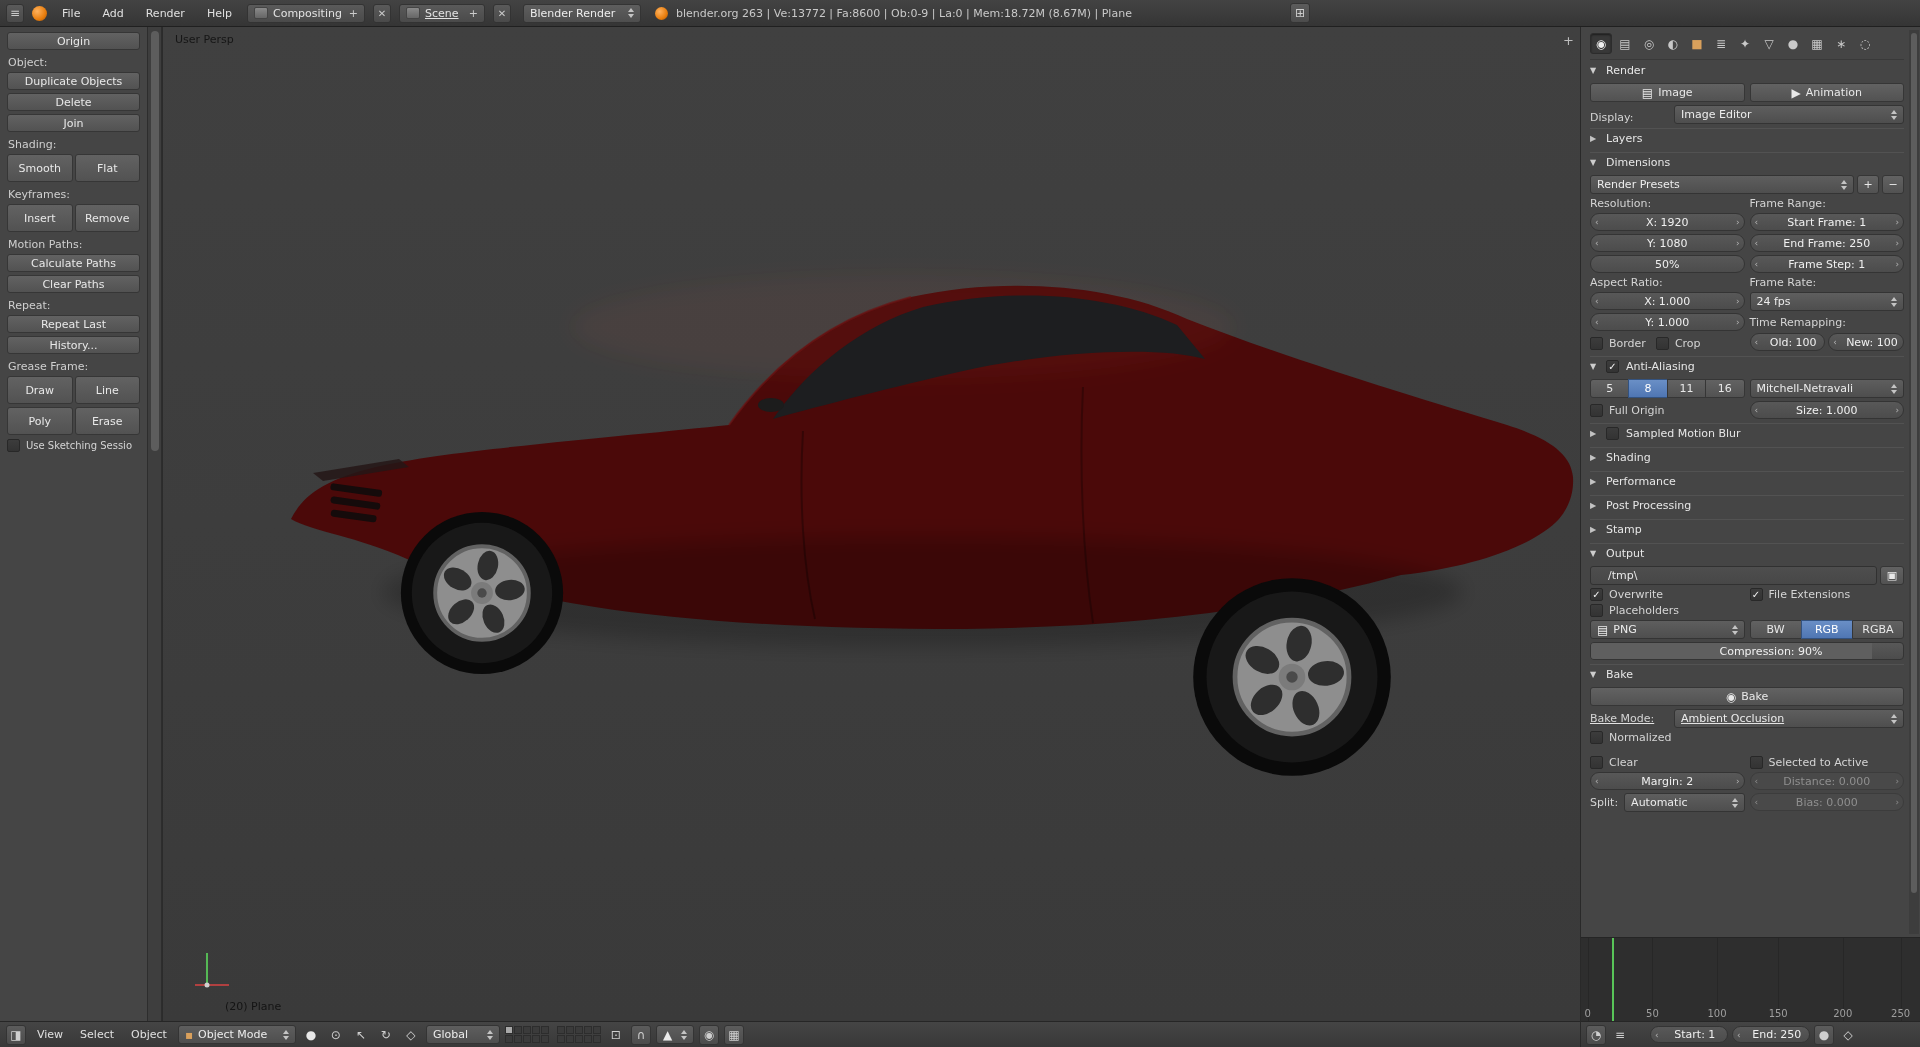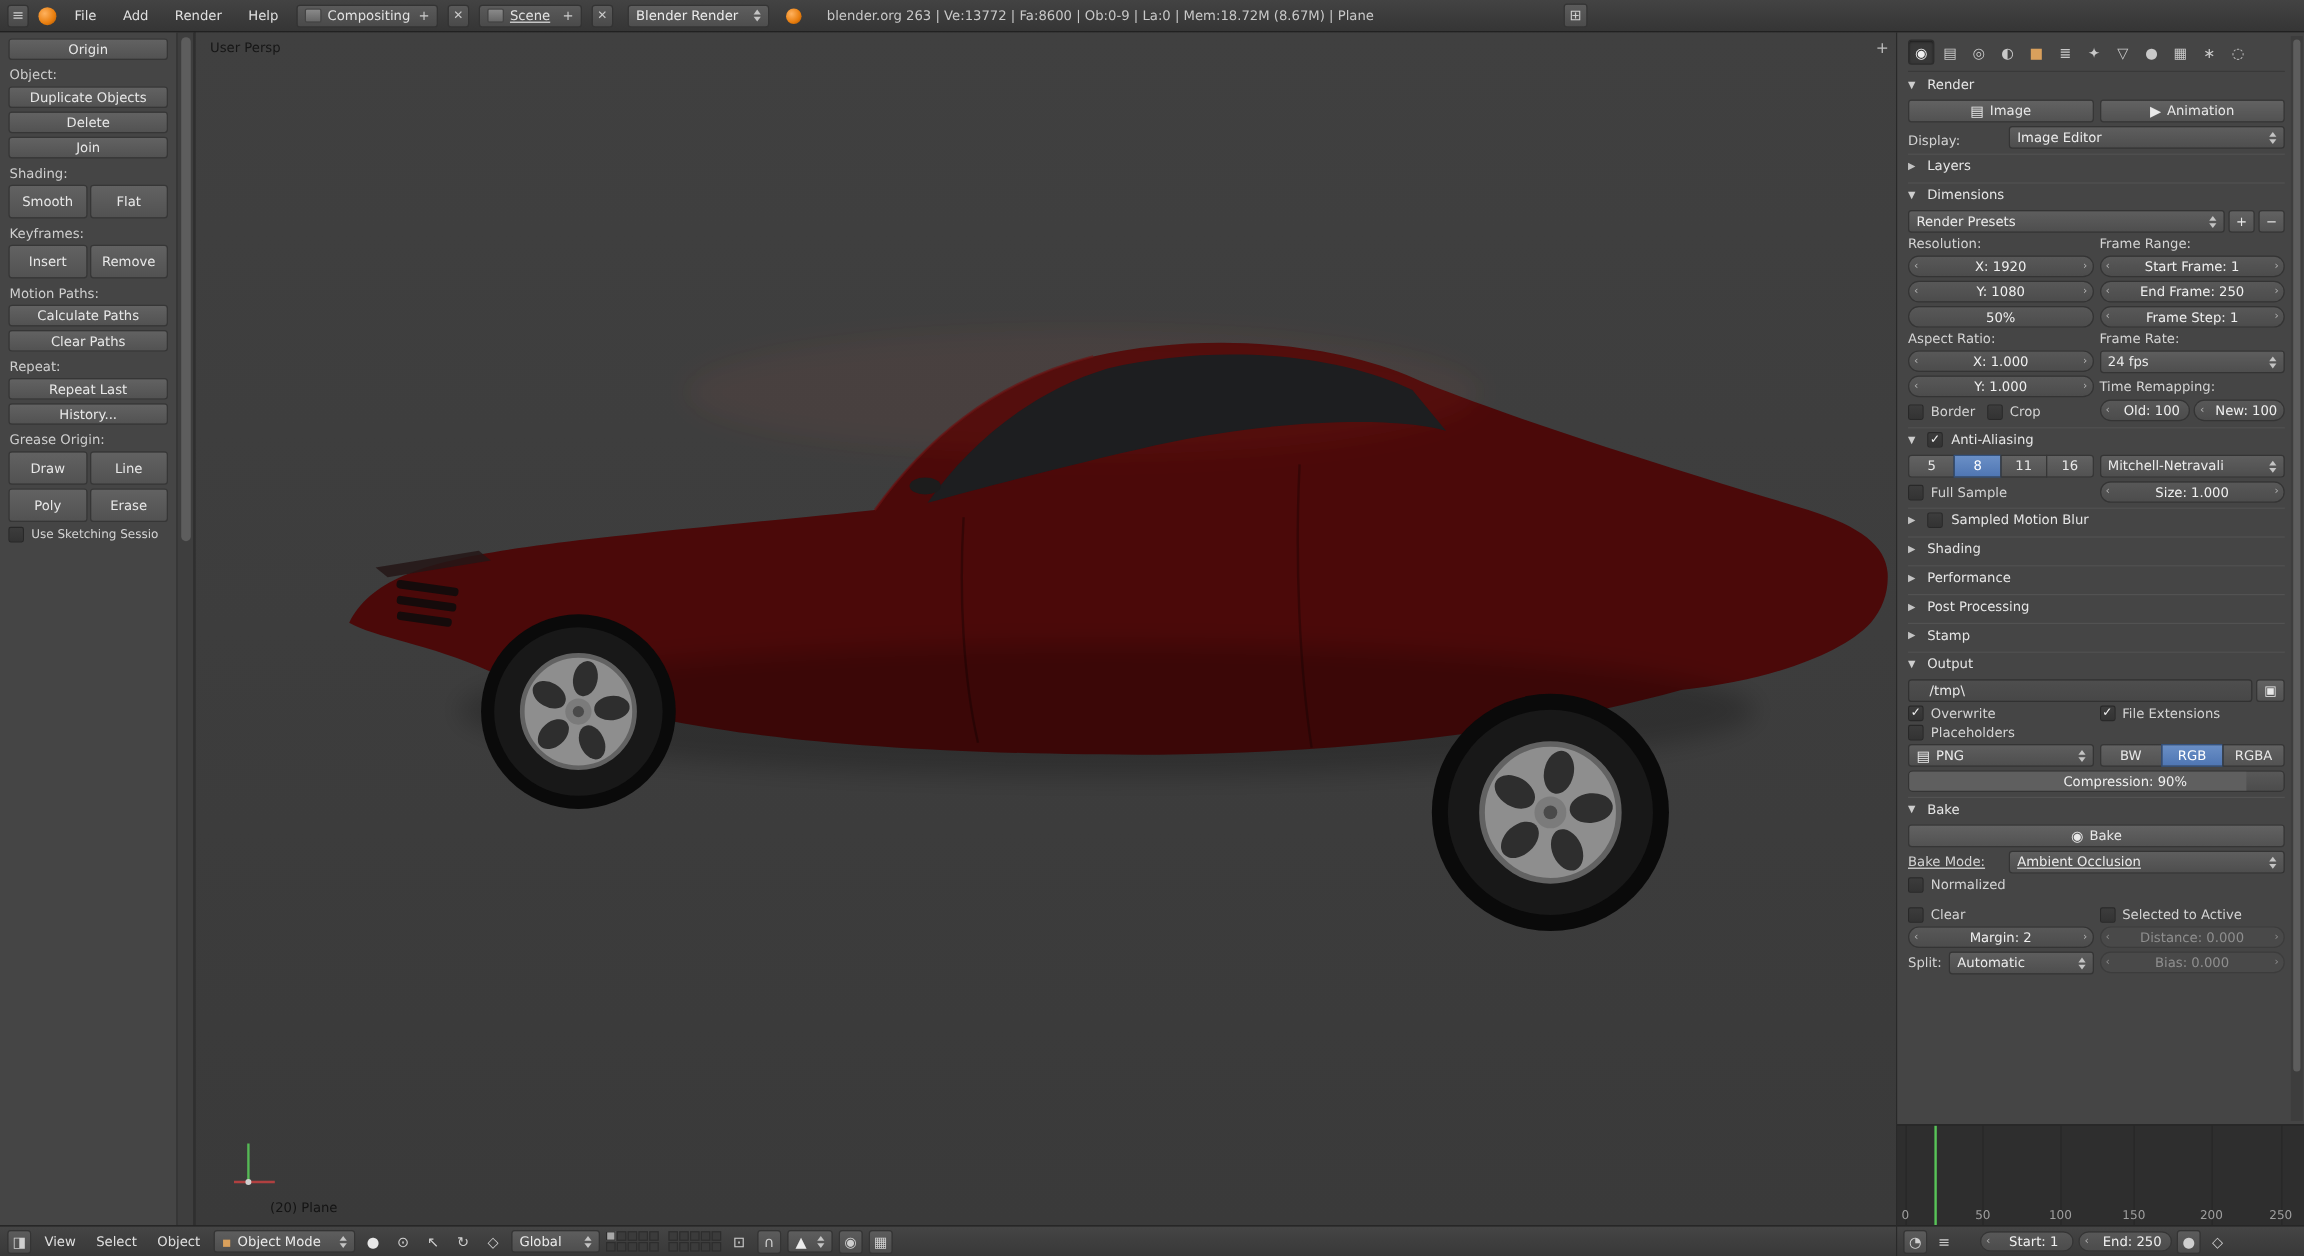--- a/index.html
+++ b/index.html
@@ -37,21 +37,21 @@
   #top-header { position:absolute; left:0; top:0; width:1920px; height:27px;
     background:linear-gradient(#434343,#353535); border-bottom:1px solid #202020;
     display:flex; align-items:center; gap:8px; padding:0 6px; }
   #top-header .menu { padding:2px 7px; color:#e0e0e0; border-radius:3px; }
   .logo { width:15px; height:15px; border-radius:50%; background:radial-gradient(circle at 35% 35%, #ffb25e, #e87d0d 60%, #9c4f04); flex:0 0 auto; }
   .combo { display:flex; align-items:center; gap:5px; background:linear-gradient(#5a5a5a,#4a4a4a);
            border:1px solid #333; border-radius:3px; height:19px; padding:0 6px; }
   .miniicon { width:14px; height:12px; background:linear-gradient(#8a8a8a,#666); border:1px solid #444; border-radius:2px; flex:0 0 auto; }
   .xbtn { width:18px; height:19px; display:flex; align-items:center; justify-content:center;
           background:linear-gradient(#5a5a5a,#4a4a4a); border:1px solid #333; border-radius:3px; color:#ccc; font-size:10px; }
-  #status { color:#c9c9c9; display:flex; align-items:center; gap:21px; margin-left:6px;text-align:right; }
+  #status { color:#c9c9c9; display:flex; align-items:center; gap:8px; margin-left:6px;text-align:right; }
 
   
   #toolshelf { position:absolute; left:0; top:27px; width:148px; height:994px; background:#454545;
                border-right:1px solid #2d2d2d; padding:5px 7px; }
   #toolshelf .btn { width:100%; margin-bottom:3px; justify-content:center; height:18px; }
   #toolshelf .pair { display:flex; gap:2px; margin-bottom:3px; }
   #toolshelf .pair .btn { flex:1; margin:0; padding:13px 2px; }
   #toolshelf .tslabel { color:#cfcfcf; margin:6px 0 3px 1px; }
   #ts-scroll { position:absolute; left:148px; top:27px; width:14px; height:994px; background:#3e3e3e; border-right:1px solid #2d2d2d; }
   #ts-scroll .handle { position:absolute; left:3px; top:4px; width:8px; height:420px; background:#5d5d5d; border-radius:4px; }
@@ -169,21 +169,21 @@
     <div class="pair">
       <div class="btn">Insert</div>
       <div class="btn">Remove</div>
     </div>
     <div class="tslabel">Motion Paths:</div>
     <div class="btn">Calculate Paths</div>
     <div class="btn">Clear Paths</div>
     <div class="tslabel">Repeat:</div>
     <div class="btn">Repeat Last</div>
     <div class="btn">History...</div>
-    <div class="tslabel">Grease Origin:</div>
+    <div class="tslabel">Grease Frame:</div>
     <div class="pair">
       <div class="btn">Draw</div>
       <div class="btn">Line</div>
     </div>
     <div class="pair">
       <div class="btn">Poly</div>
       <div class="btn">Erase</div>
     </div>
     <div class="check" style="margin-top:4px;">
       <div class="box"></div>
@@ -525,21 +525,21 @@
         <span>Mitchell-Netravali</span>
         <span class="updn">
             <i class="up"></i>
             <i class="dn"></i>
           </span>
       </div>
     </div>
     <div class="prow grid2">
       <div class="check">
           <div class="box"></div>
-          <span class="lbl">Full Sample</span>
+          <span class="lbl">Full Origin</span>
         </div>
       <div class="pill">
           <span class="na">‹</span>
           <span class="val">Size: 1.000</span>
           <span class="na">›</span>
         </div>
     </div>
 
     <div class="phead collapsed-head">
       <span class="tri">▶</span>

